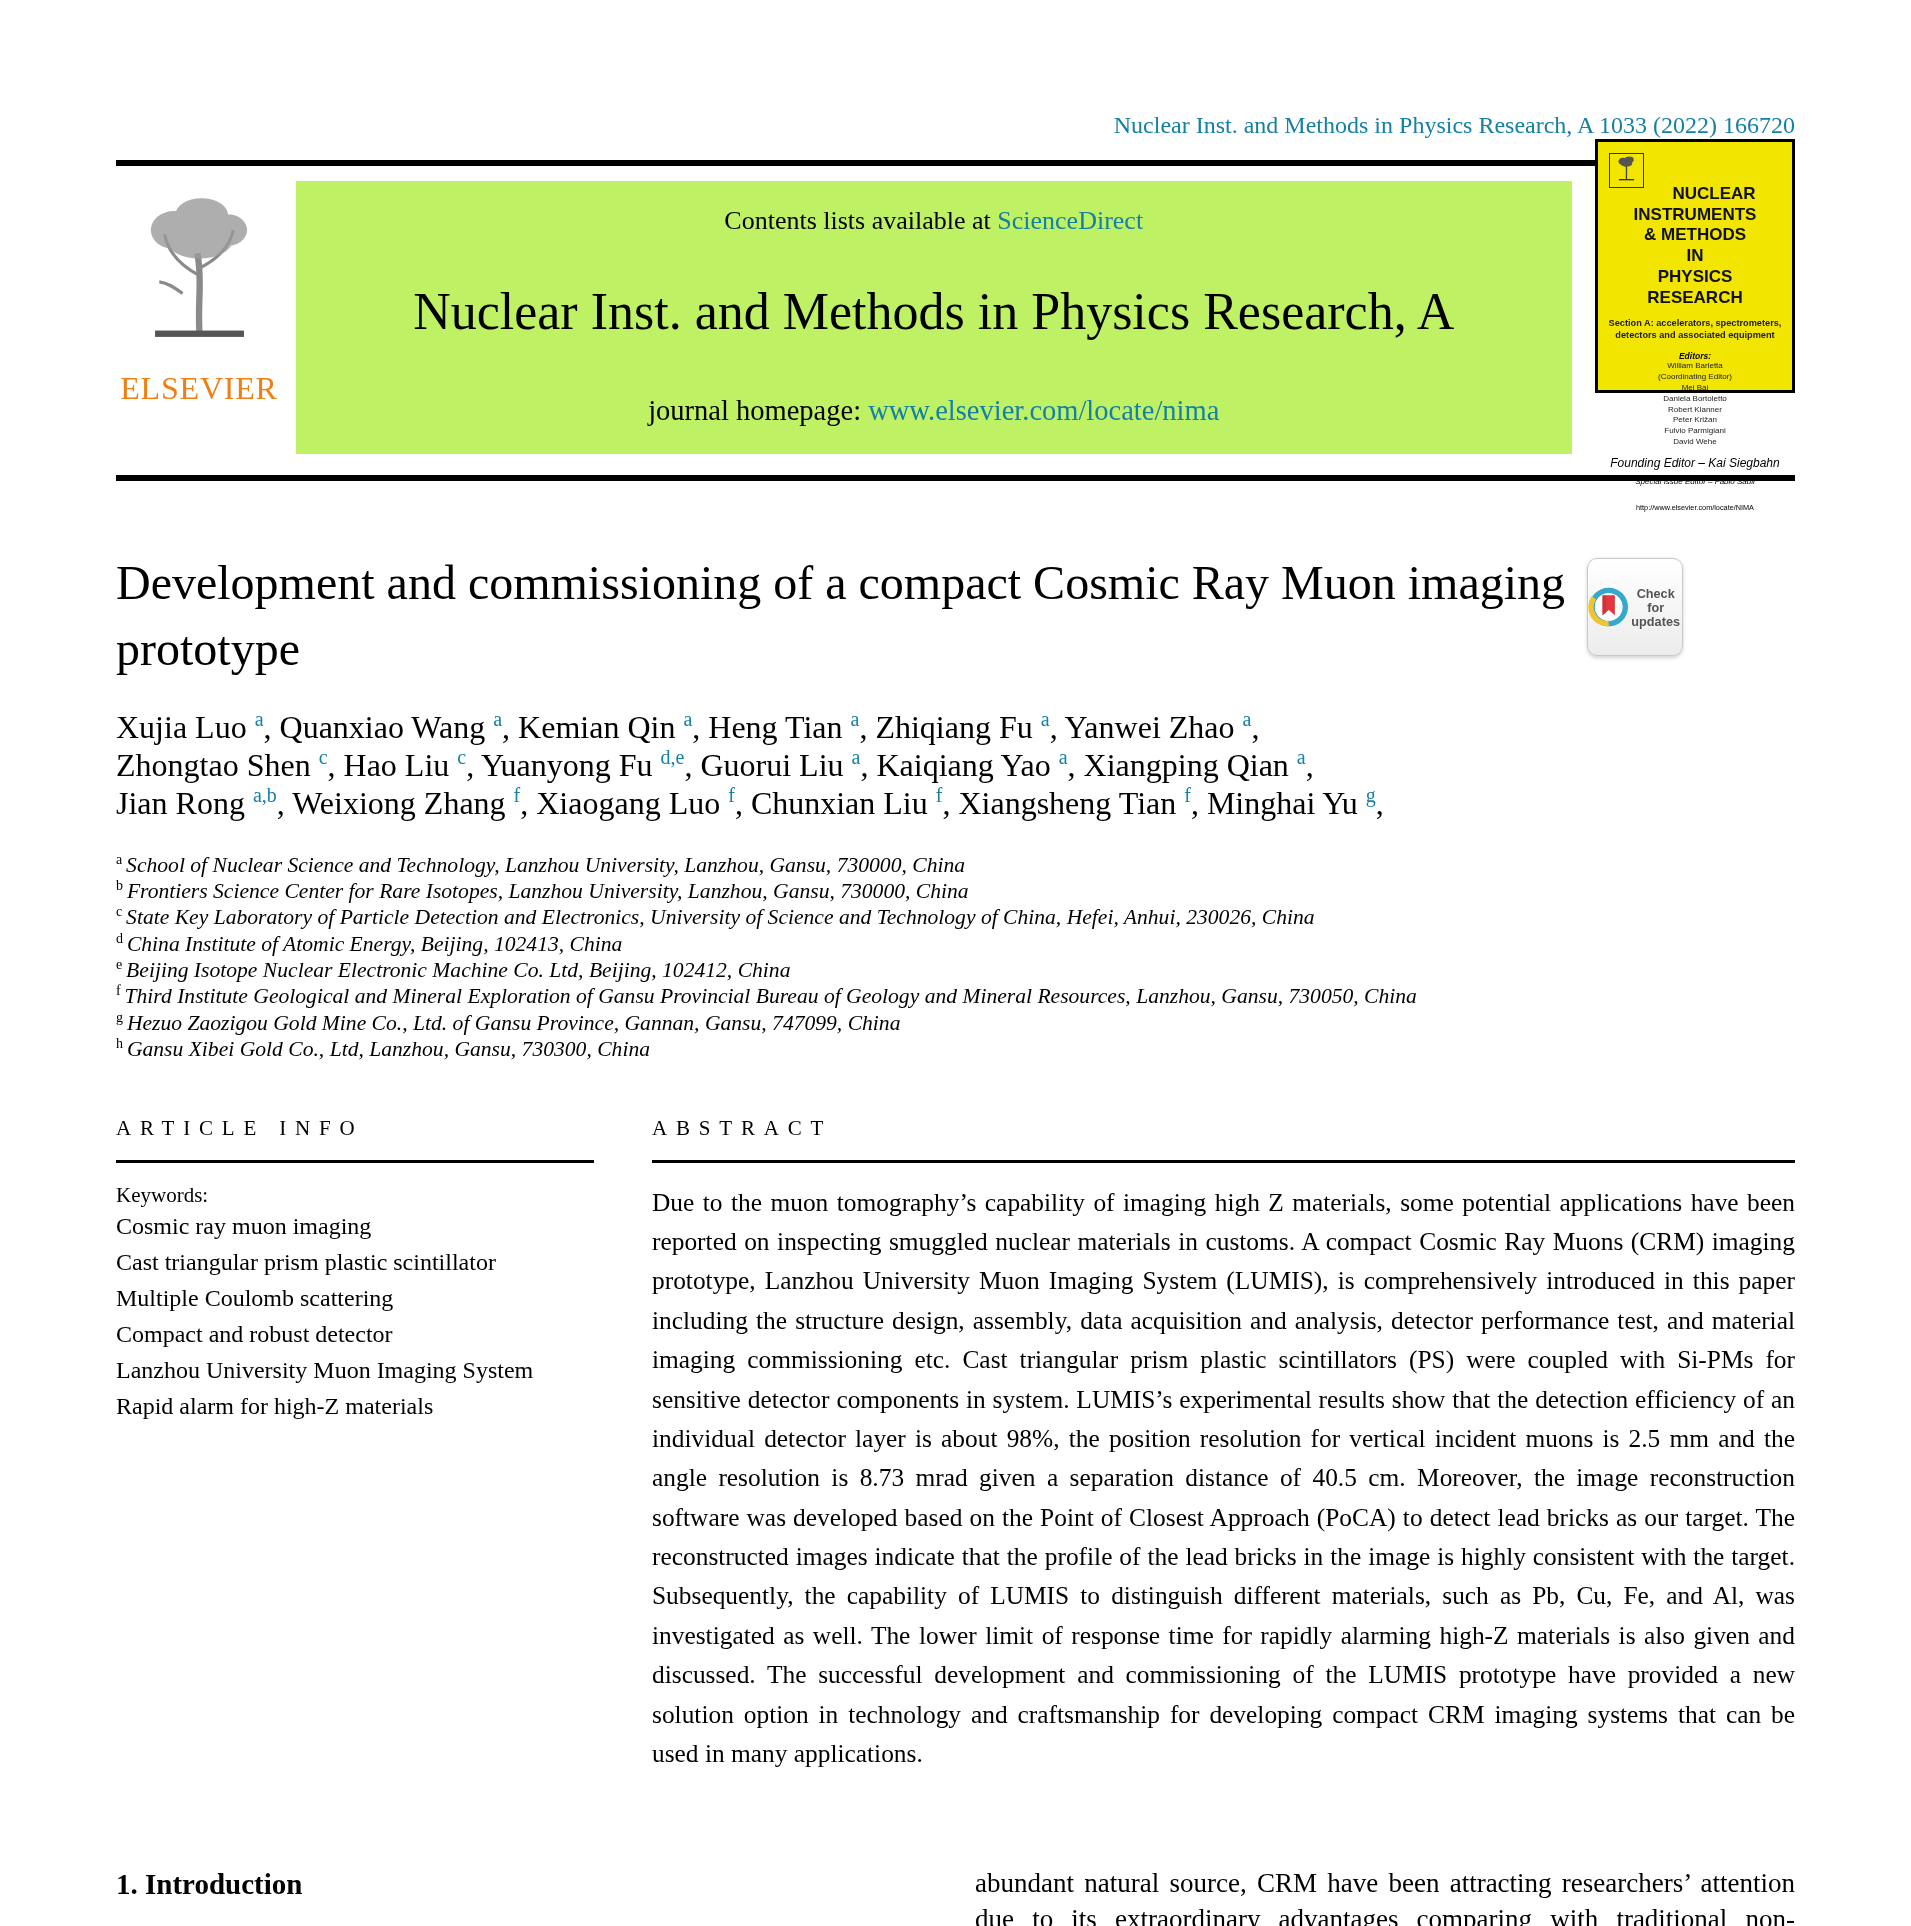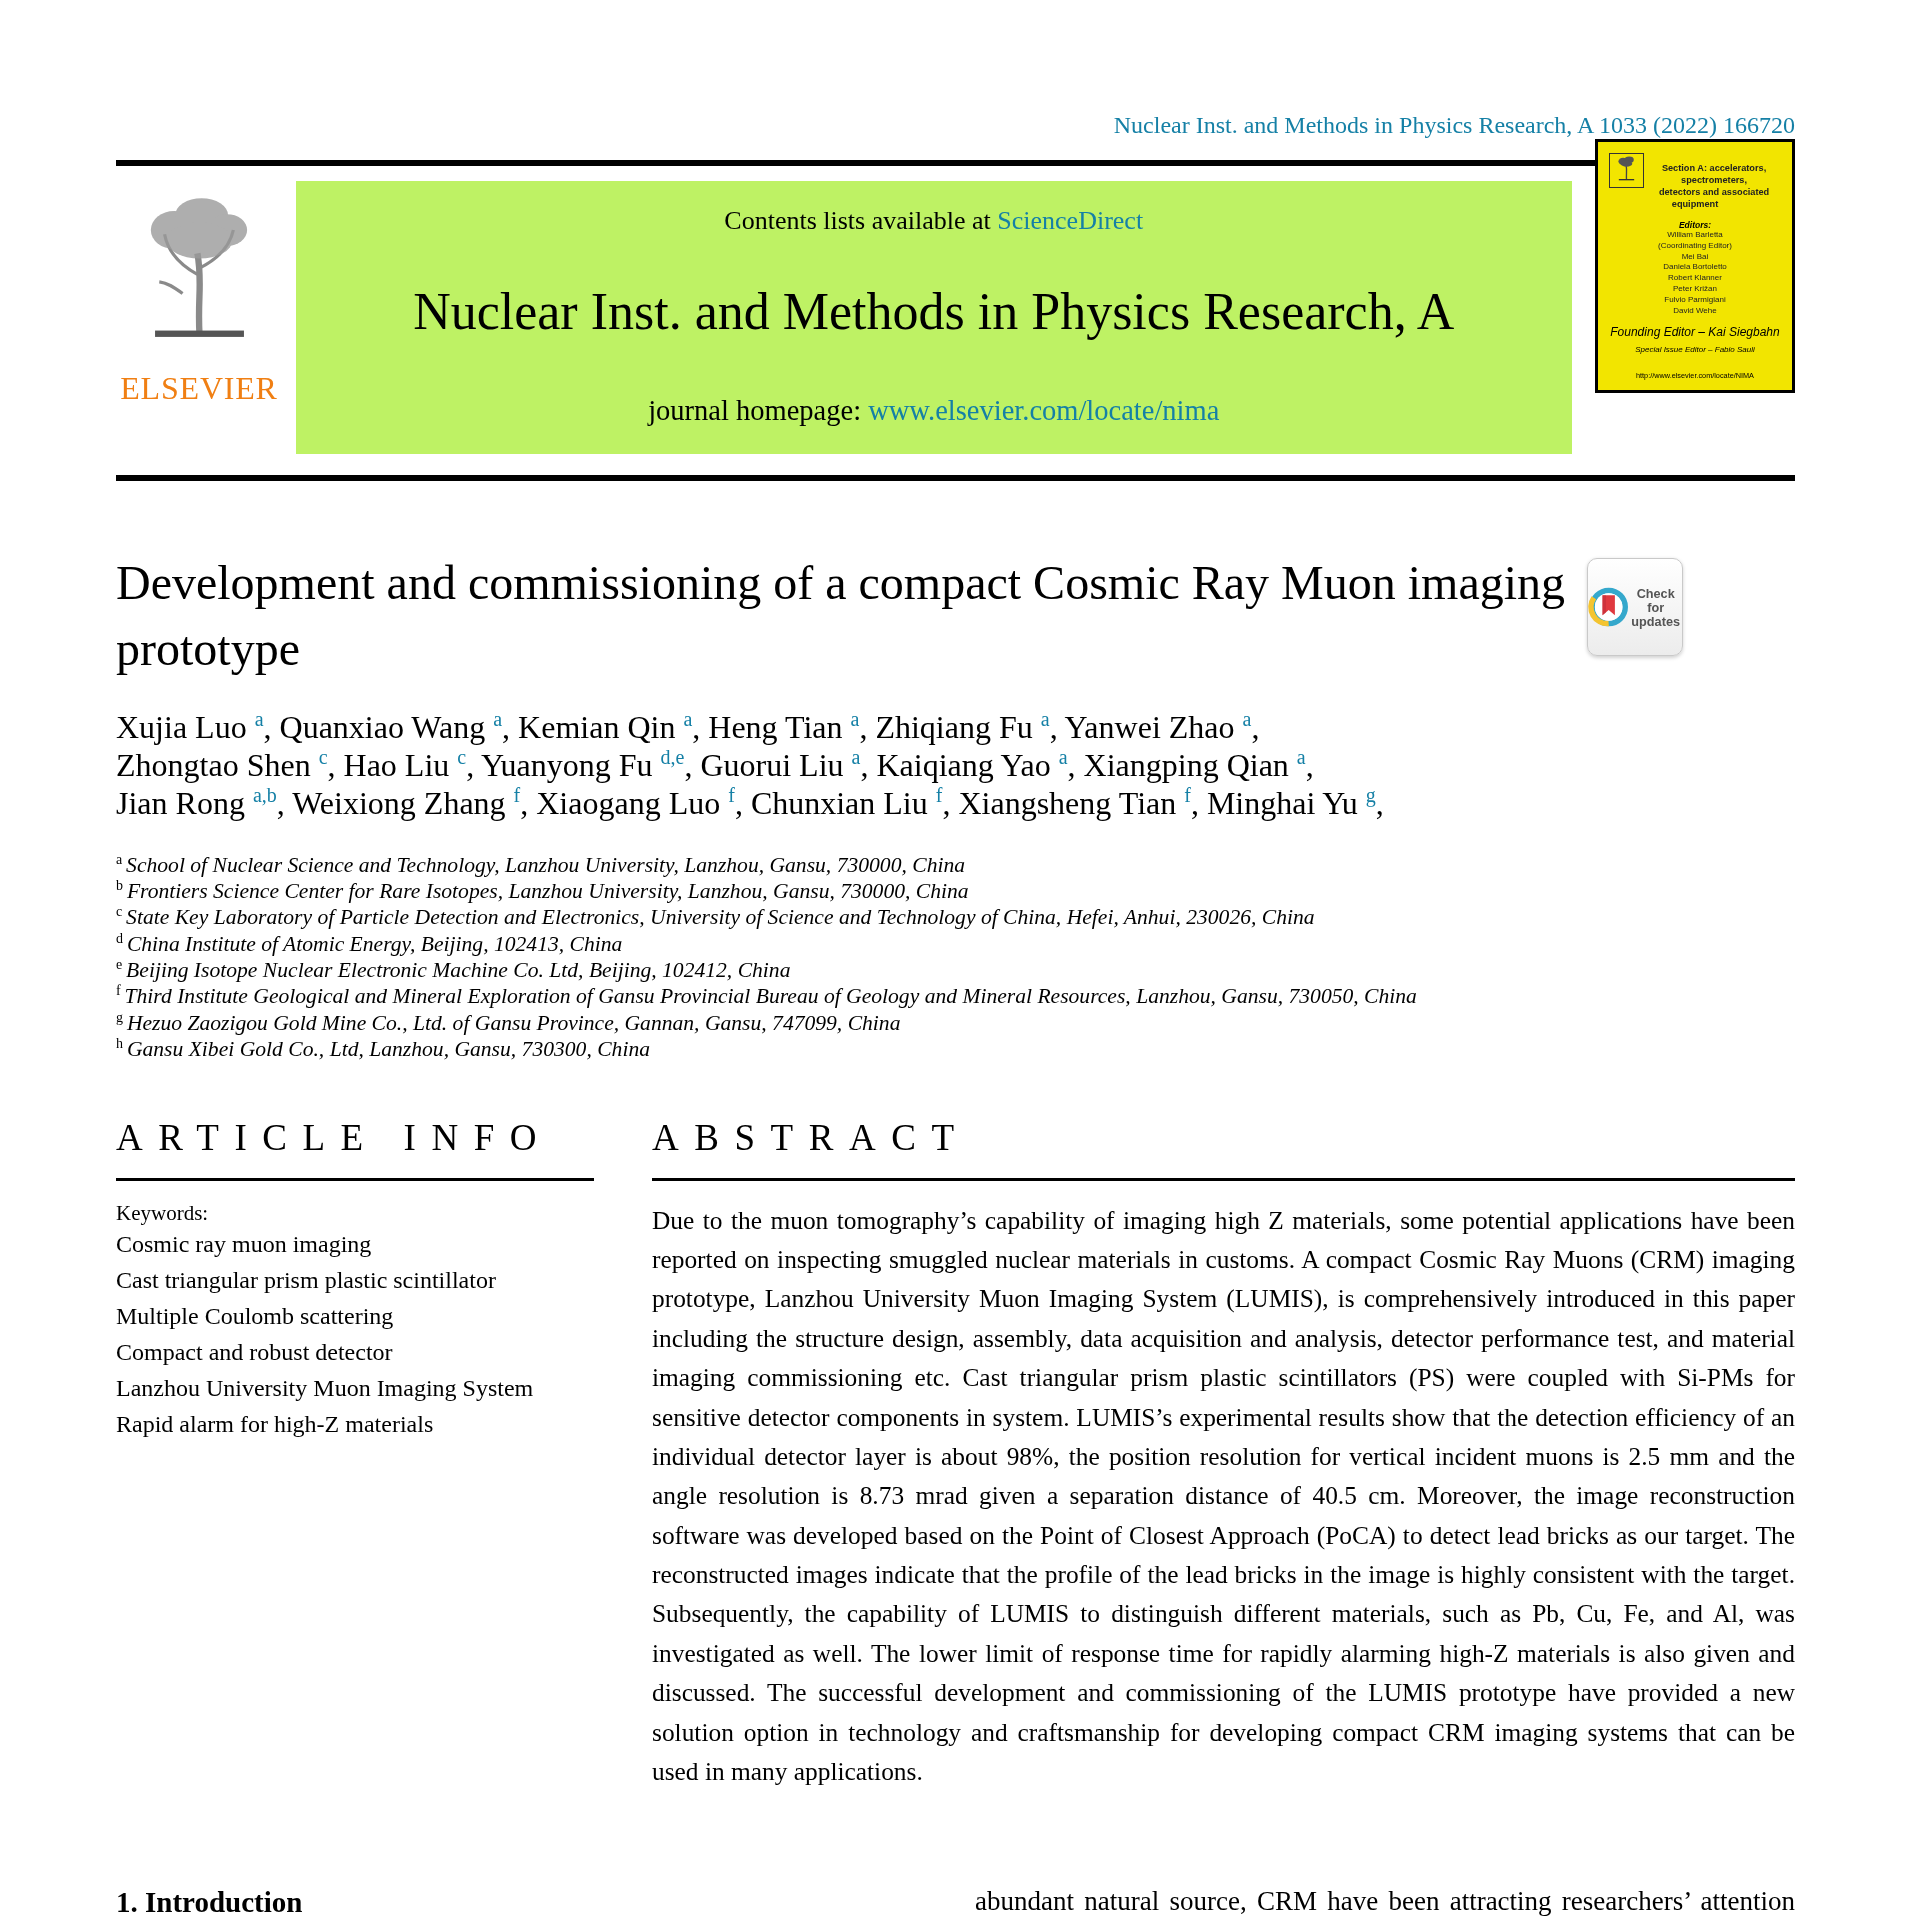--- a/index.html
+++ b/index.html
@@ -49,21 +49,21 @@
   .authors{margin-top:27px;font-size:32px;line-height:1.18;}
   .authors .sup{color:#1580a6;font-size:20px;vertical-align:super;line-height:0;}
   
   .affils{margin-top:29px;}
   .affil{font-size:21.6px;font-style:italic;line-height:1.22;}
   .affil .asup{font-style:normal;font-size:14px;vertical-align:super;line-height:0;margin-right:3.9px;}
   
   .ia-row{display:flex;margin-top:54px;}
   .info-col{width:478px;flex-shrink:0;}
   .abs-col{flex:1;margin-left:58px;}
-  .sec-head{font-size:37px;letter-spacing:0.42em;}
+  .sec-head{font-size:21px;letter-spacing:0.42em;}
   .head-rule{height:2.7px;background:#000;margin:18.5px 0 20px 0;}
   .kw-label{font-size:21px;}
   .kw{font-size:24px;line-height:1.5;}
   .abstract{font-size:25.4px;line-height:1.55;text-align:justify;}
   
   .cols{display:flex;margin-top:92px;gap:39px;}
   .col{flex:1;font-size:27px;line-height:1.34;text-align:justify;}
   .intro-head{font-size:29px;font-weight:bold;margin:0 0 42px 0;}
   .col p{margin:0;}
 </style>
@@ -113,20 +113,28 @@
             <path d="M60 135 C58 100 63 85 58 58" stroke-width="7"></path>
           </g>
           <g fill="#555">
             <ellipse cx="42" cy="38" rx="24" ry="19"></ellipse>
             <ellipse cx="74" cy="30" rx="24" ry="17"></ellipse>
             <ellipse cx="60" cy="50" rx="30" ry="16"></ellipse>
           </g>
           <rect x="20" y="130" width="80" height="7" fill="#333"></rect>
         </svg>
       </div>
+      <div class="cover-title">
+          <div>NUCLEAR</div>
+          <div>INSTRUMENTS</div>
+          <div>&amp; METHODS</div>
+          <div>IN</div>
+          <div>PHYSICS</div>
+          <div>RESEARCH</div>
+        </div>
       <div class="cover-section">
         <div>Section A: accelerators, spectrometers,</div>
         <div>detectors and associated equipment</div>
       </div>
       <div class="cover-editors-label">Editors:</div>
       <div id="cover-editors">
           <div class="cover-editor">William Barletta</div>
           <div class="cover-editor">(Coordinating Editor)</div>
           <div class="cover-editor">Mei Bai</div>
           <div class="cover-editor">Daniela Bortoletto</div>

